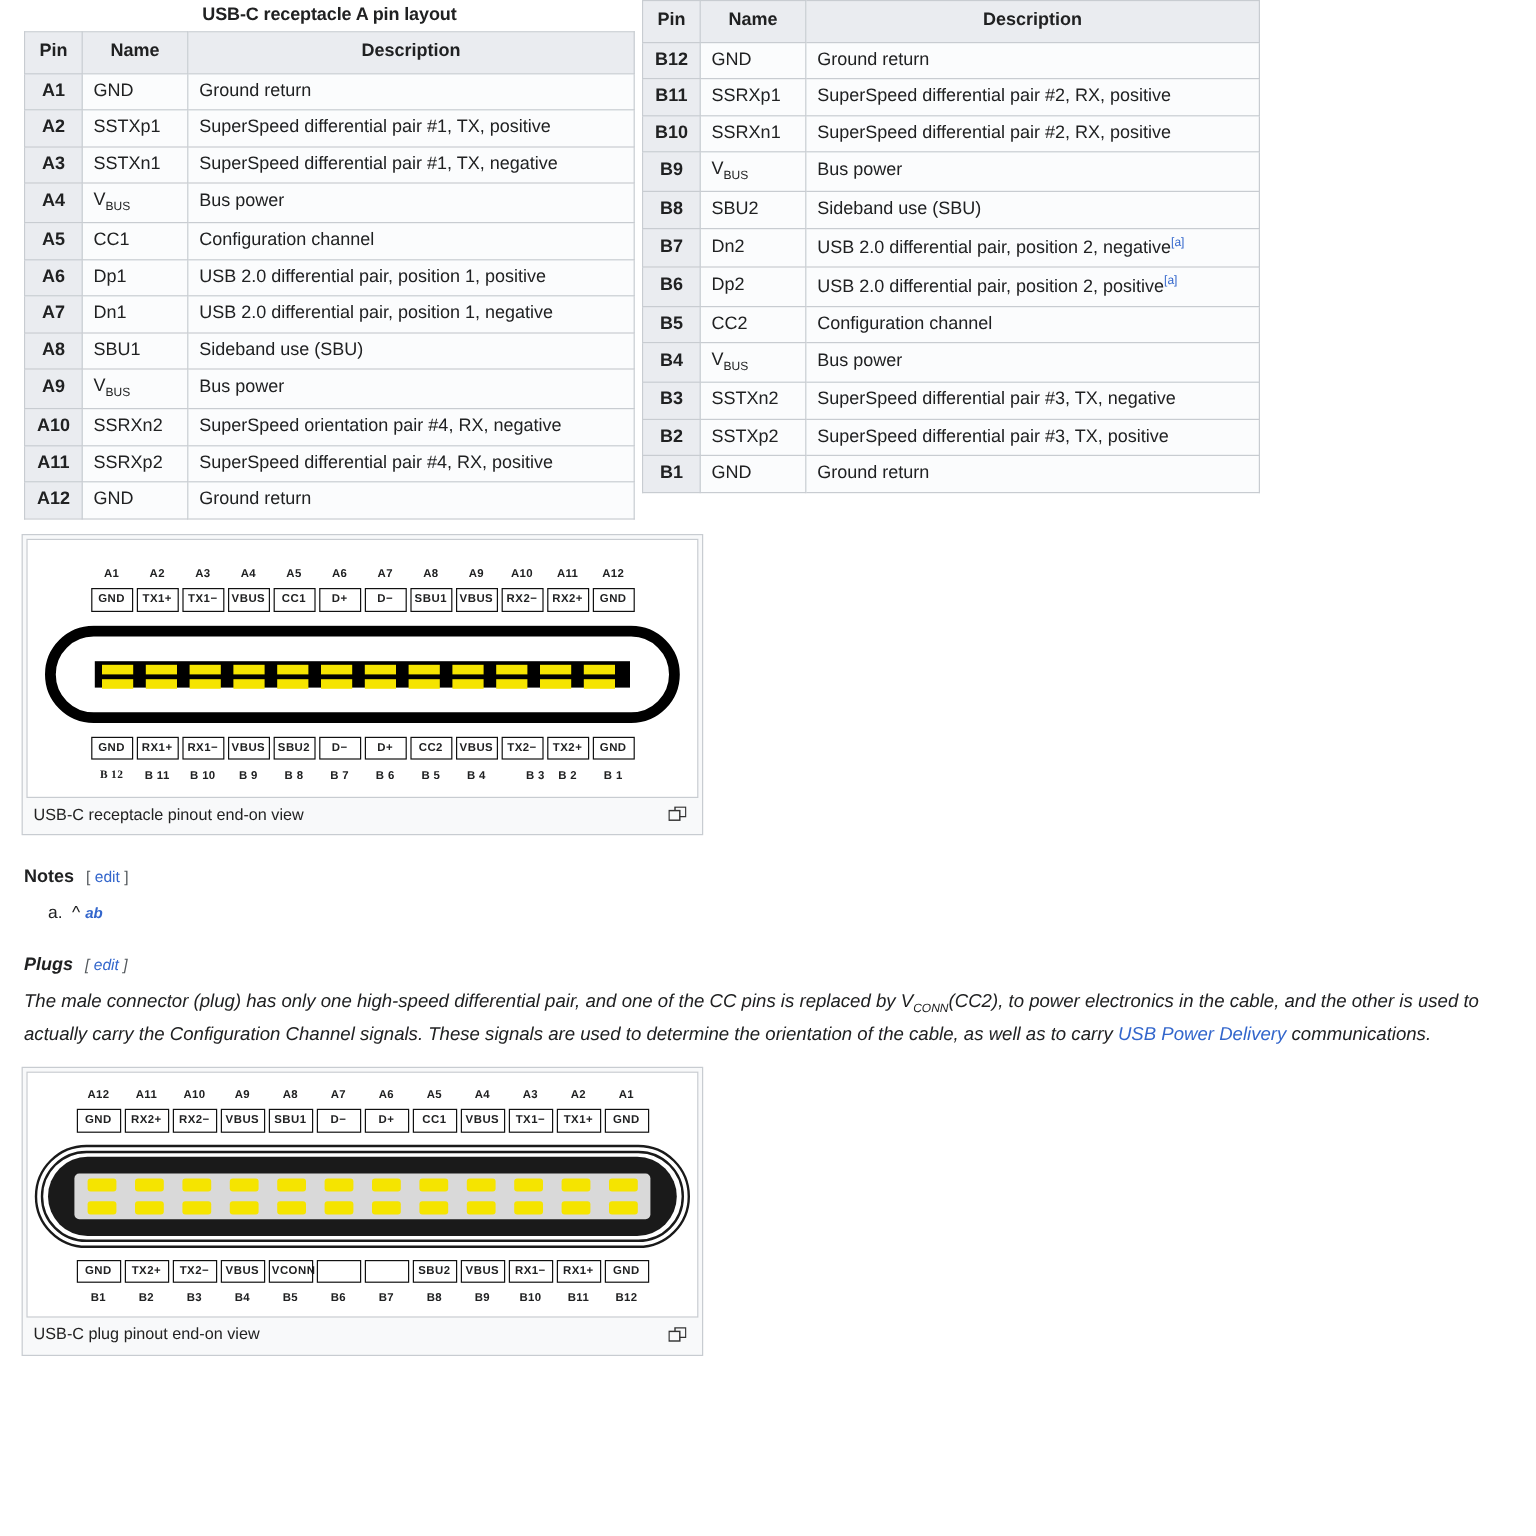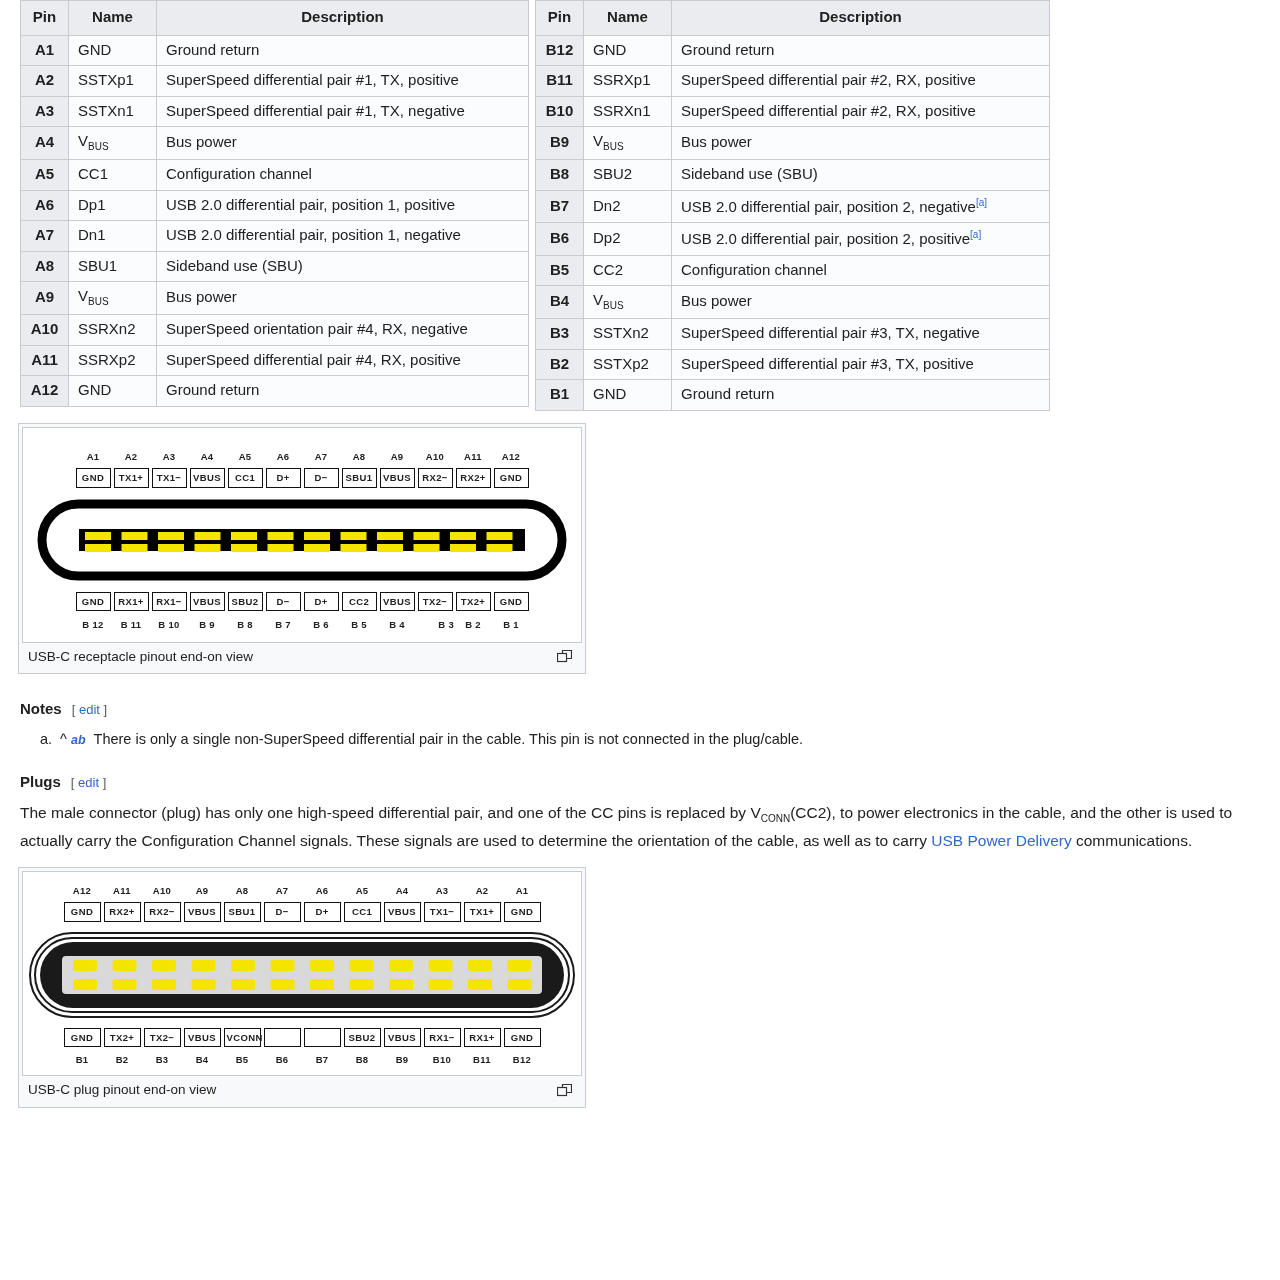--- a/index.html
+++ b/index.html
@@ -132,20 +132,21 @@
   a.wlink { color: #3366cc; text-decoration: none; }
 </style>
 </head>
 <body>
 
 <div class="page">
 
   <div class="tables-row">
 
     <div class="table-block">
+      <div class="table-caption">USB-C receptacle A pin layout</div>
       <table class="pinout tbl-a">
         <thead>
           <tr>
             <th>Pin</th>
             <th>Name</th>
             <th>Description</th>
           </tr>
         </thead>
         <tbody id="tbody-a">
             <tr>
@@ -408,21 +409,21 @@
               <div class="pinbox" style="width: 35px; margin: 0px auto;">TX2−</div>
             </div>
             <div class="cell" style="width: 38px;">
               <div class="pinbox" style="width: 35px; margin: 0px auto;">TX2+</div>
             </div>
             <div class="cell" style="width: 38px;">
               <div class="pinbox" style="width: 35px; margin: 0px auto;">GND</div>
             </div>
           </div>
         <div class="pinrow" id="rec-bot-refs" style="margin-top:9px;">
-            <div class="cell pinref" style="width: 38px;">B 12</div>
+            <div class="cell pinref" style="width: 38px; font-family: Liberation Serif, serif;">B 12</div>
             <div class="cell pinref" style="width: 38px;">B 11</div>
             <div class="cell pinref" style="width: 38px;">B 10</div>
             <div class="cell pinref" style="width: 38px;">B 9</div>
             <div class="cell pinref" style="width: 38px;">B 8</div>
             <div class="cell pinref" style="width: 38px;">B 7</div>
             <div class="cell pinref" style="width: 38px;">B 6</div>
             <div class="cell pinref" style="width: 38px;">B 5</div>
             <div class="cell pinref" style="width: 38px;">B 4</div>
             <div class="cell pinref" style="width: 38px; text-align: right;">B 3</div>
             <div class="cell pinref" style="width: 38px;">B 2</div>
@@ -448,26 +449,25 @@
         <span class="br">]</span>
       </span>
     </div>
     <div class="notes" style="padding-left:40px; margin-top:14px;">
       <div style="display:flex; gap:8px; font-size:14.5px;">
         <span>a.</span>
         <span class="backlink">
           <span>^</span>
           <i>a</i><i>b</i>
         </span>
-        <span>There is only a single non-SuperSpeed differential pair in the cable. This pin is not connected in the plug/cable.</span>
       </div>
     </div>
   </div>
 
-  <div style="margin-top:26px;">
+  <div style="margin-top:26px;font-style:italic;">
     <div class="sec-head">
       <span>Plugs</span>
       <span class="edit-link">
         <span class="br">[</span>
         <span>edit</span>
         <span class="br">]</span>
       </span>
     </div>
 
     <p class="body"><span>The male connector (plug) has only one high-speed differential pair, and one of the CC pins is replaced by V</span><sub>CONN</sub><span>(CC2), to power electronics in the cable, and the other is used to actually carry the Configuration Channel signals. These signals are used to determine the orientation of the cable, as well as to carry </span><a class="wlink" href="#">USB Power Delivery</a><span> communications.</span></p>

